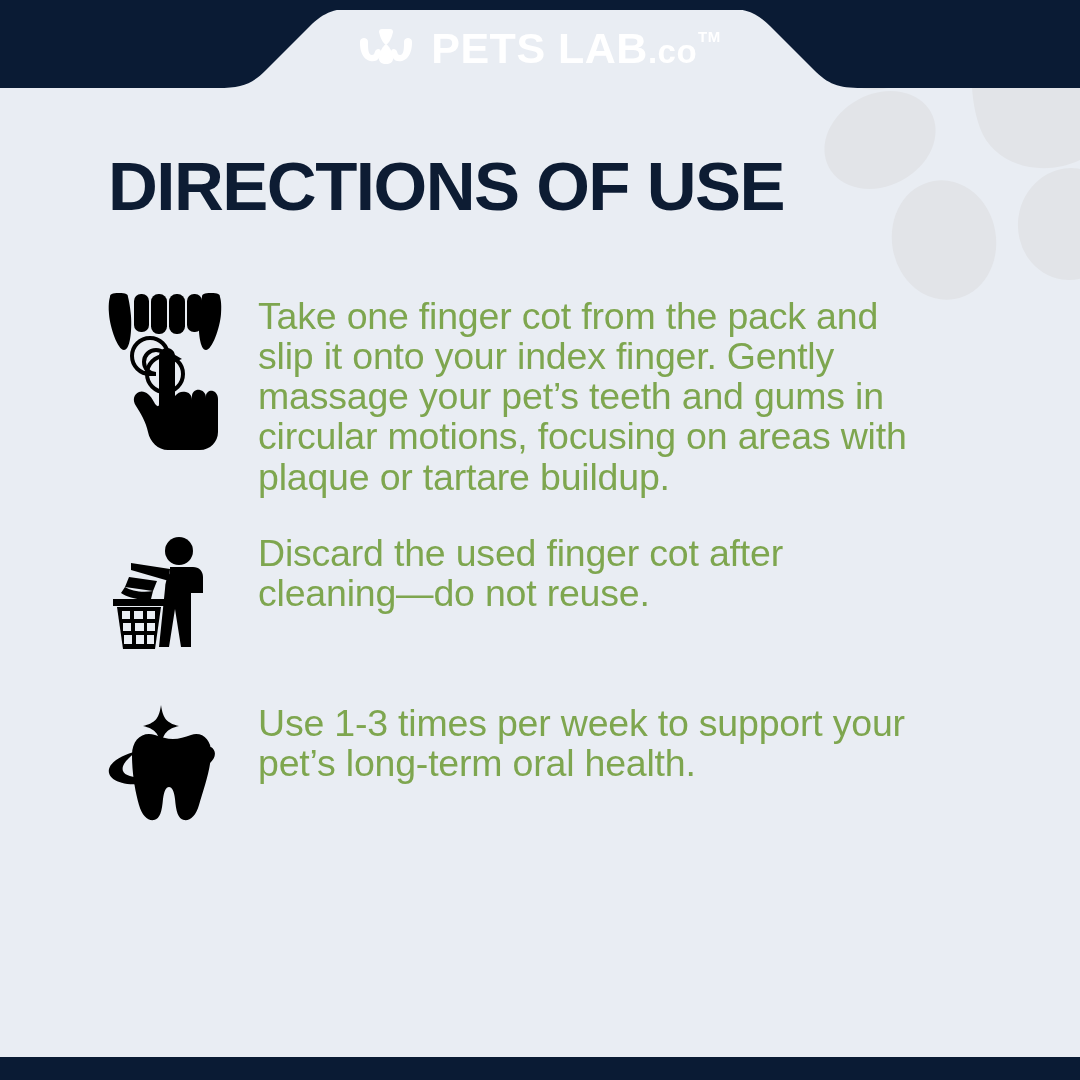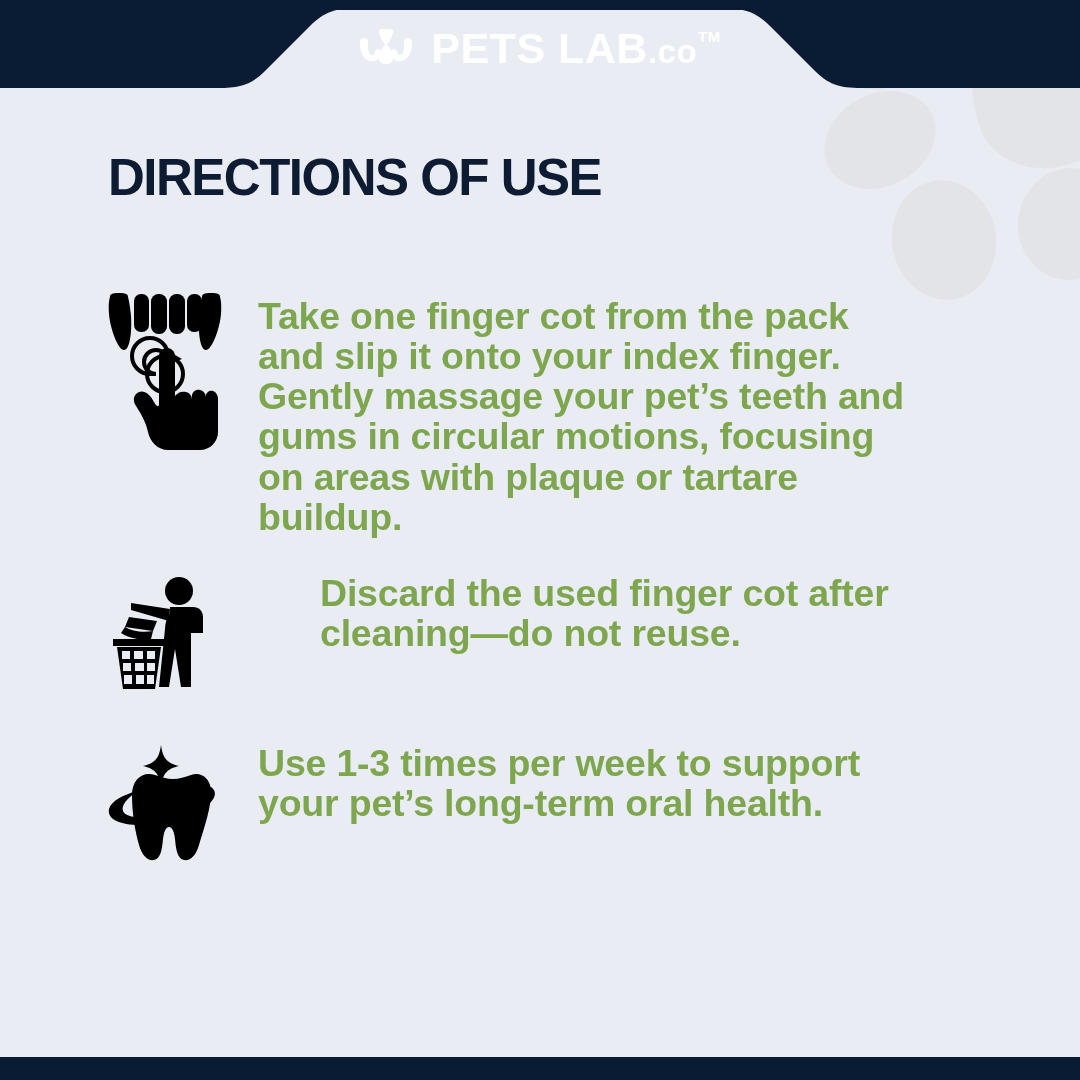--- a/index.html
+++ b/index.html
@@ -62,21 +62,21 @@
   }
   .brand-main { font-size:43px; }
   .brand-co   { font-size:33px; }
   .brand-tm   { font-size:15px; align-self:flex-start; margin-top:2px; margin-left:1px; }
 
   
   .page-title {
     position:absolute;
     left:108px; top:152px;
     color:#0d1c33;
-    font-size:51px;
+    font-size:69px;
     font-weight:bold;
     letter-spacing:-1.5px;
     line-height:1;
     white-space:nowrap;
   }
 
   
   .steps {
     position:absolute;
     left:100px; top:292px;
@@ -94,29 +94,29 @@
     width:130px;
     display:flex;
     justify-content:center;
     align-items:flex-start;
   }
   .step-icon svg { display:block; }
 
   .step-text {
     color:#7ea64f;
     font-size:37.5px;
-    font-weight:bold;
+    font-weight:normal;
     line-height:1.07;
     letter-spacing:-0.2px;
     padding-top:4px;
     max-width:660px;
   }
 
   #step-0 { margin-bottom:32px; }
-  #step-1 { margin-bottom:50px;justify-content:space-between; }
+  #step-1 { margin-bottom:50px; }
 
   #step-1 .step-icon { padding-top:8px; }
   #step-2 .step-icon { padding-top:4px; }
 
   
   .footer-bar {
     position:absolute;
     left:0; bottom:0;
     width:1080px; height:23px;
     background:#0a1b34;

